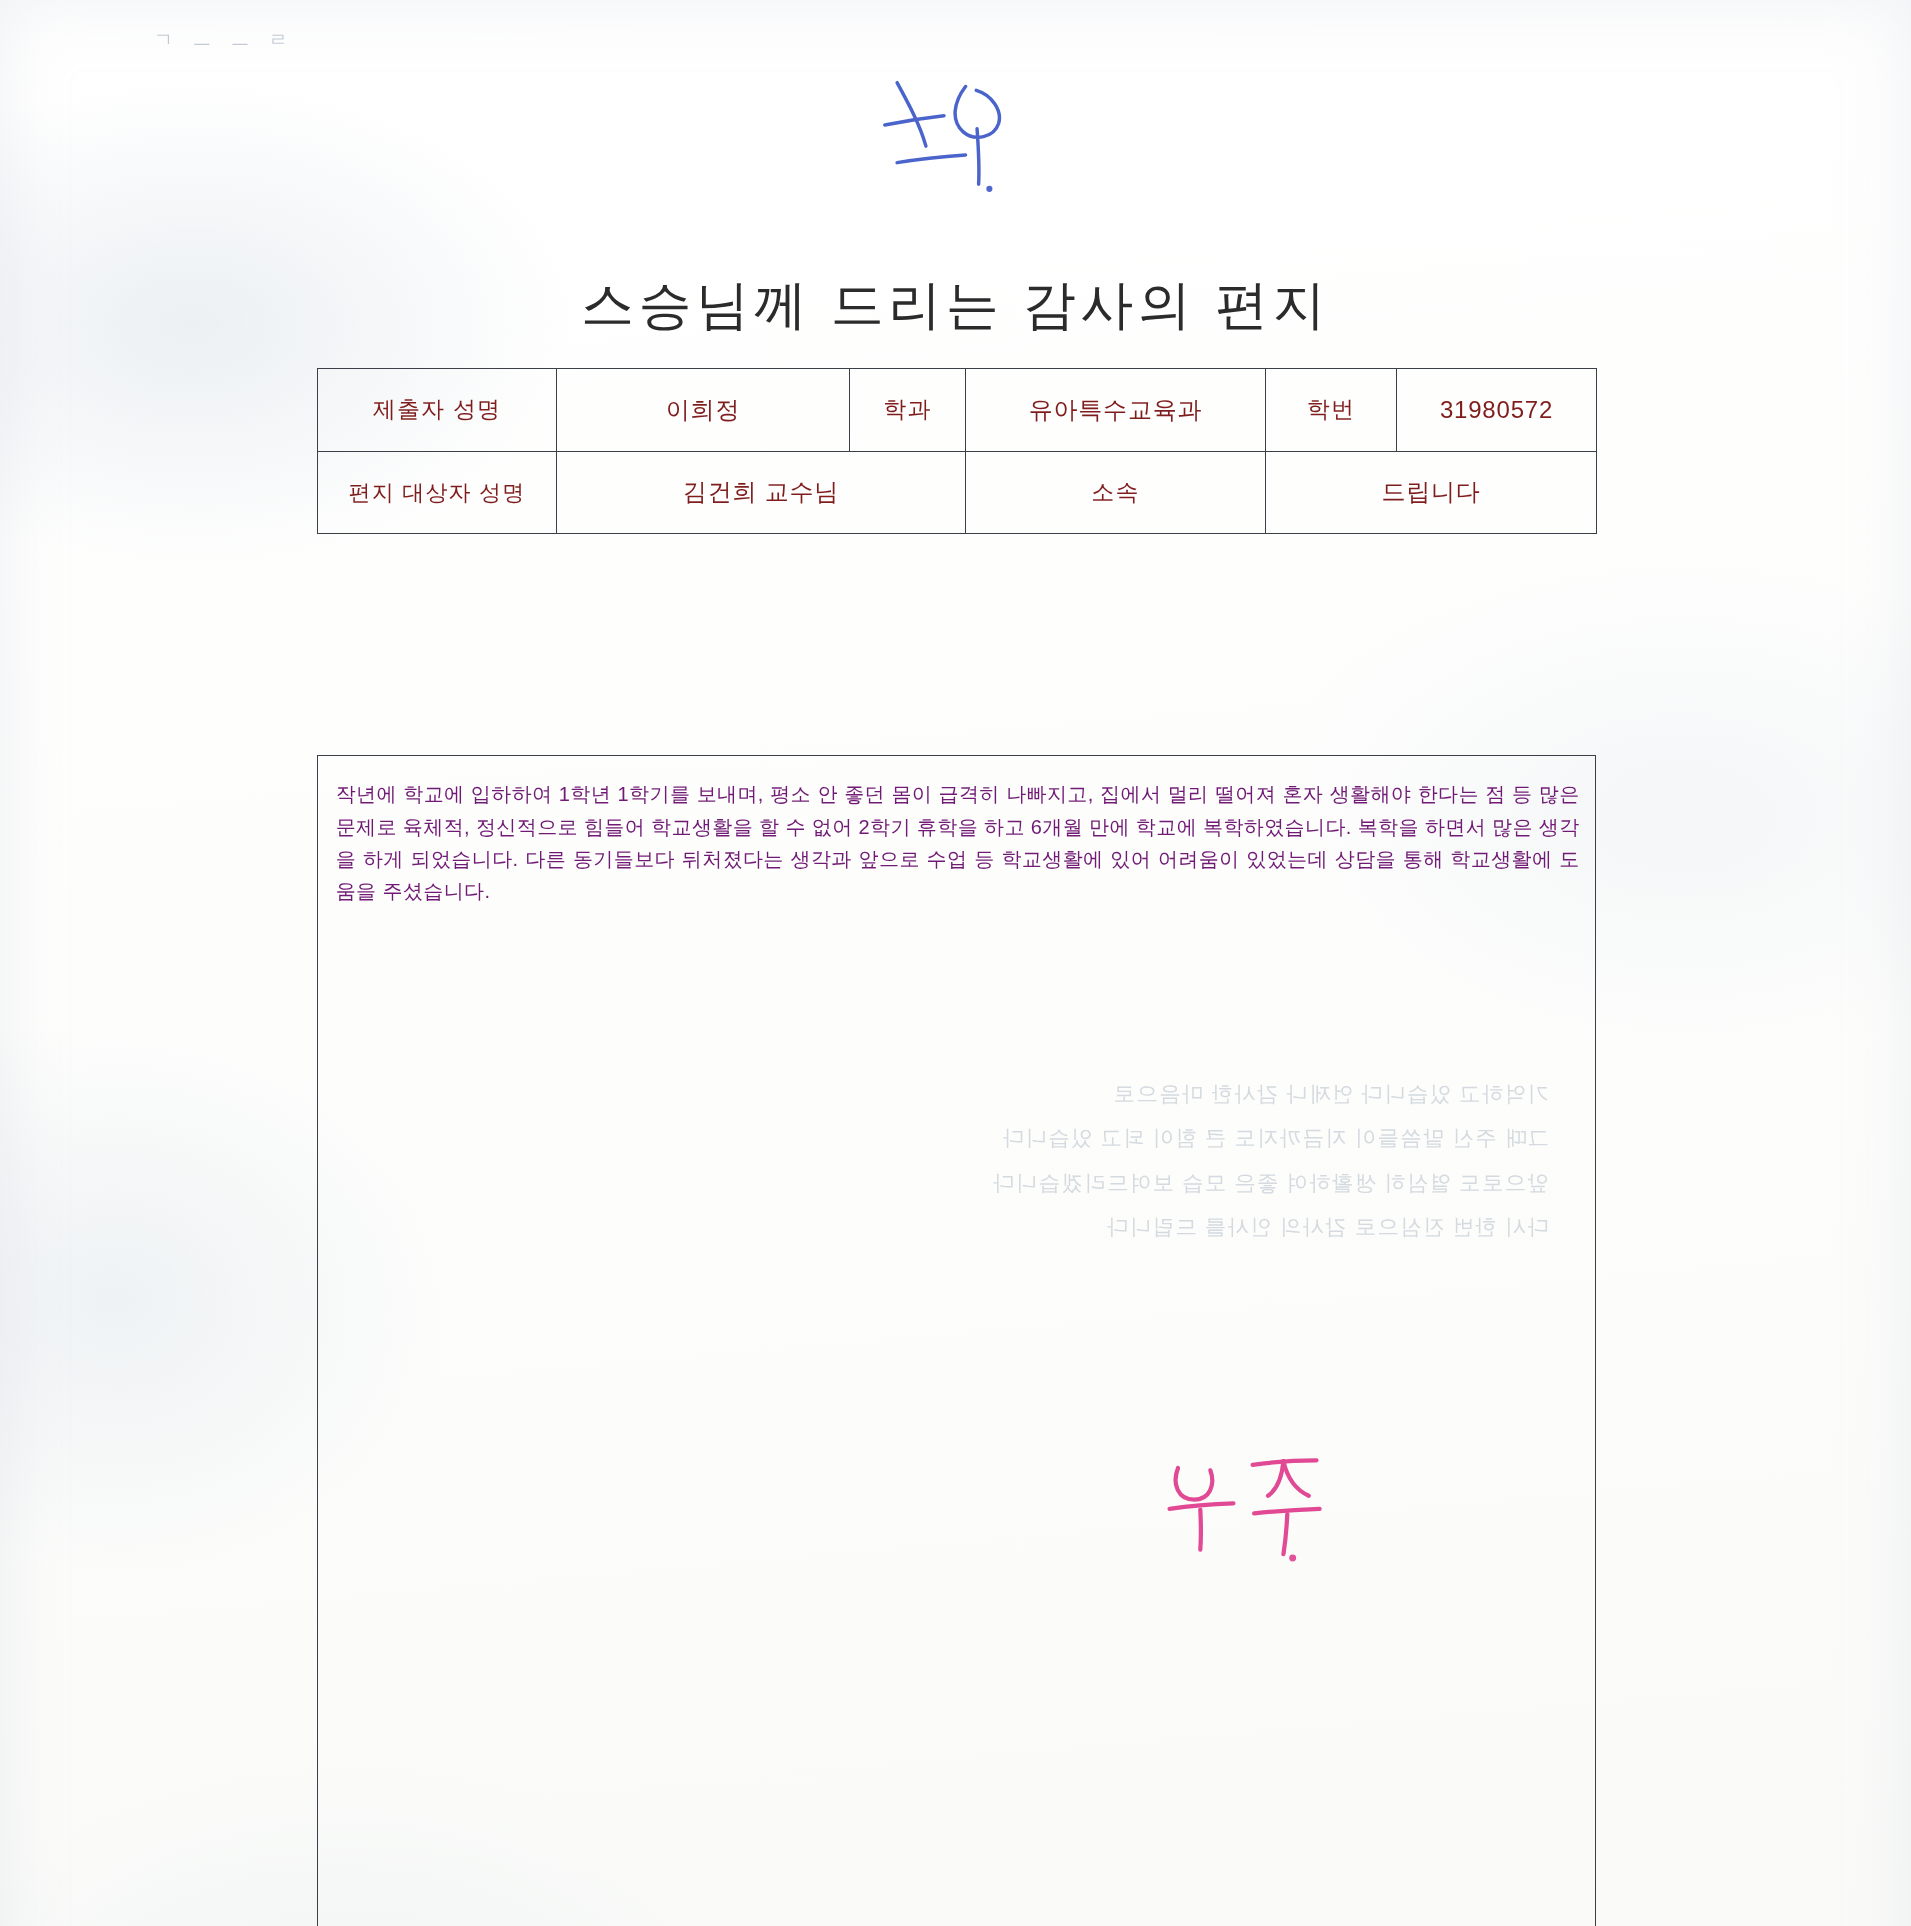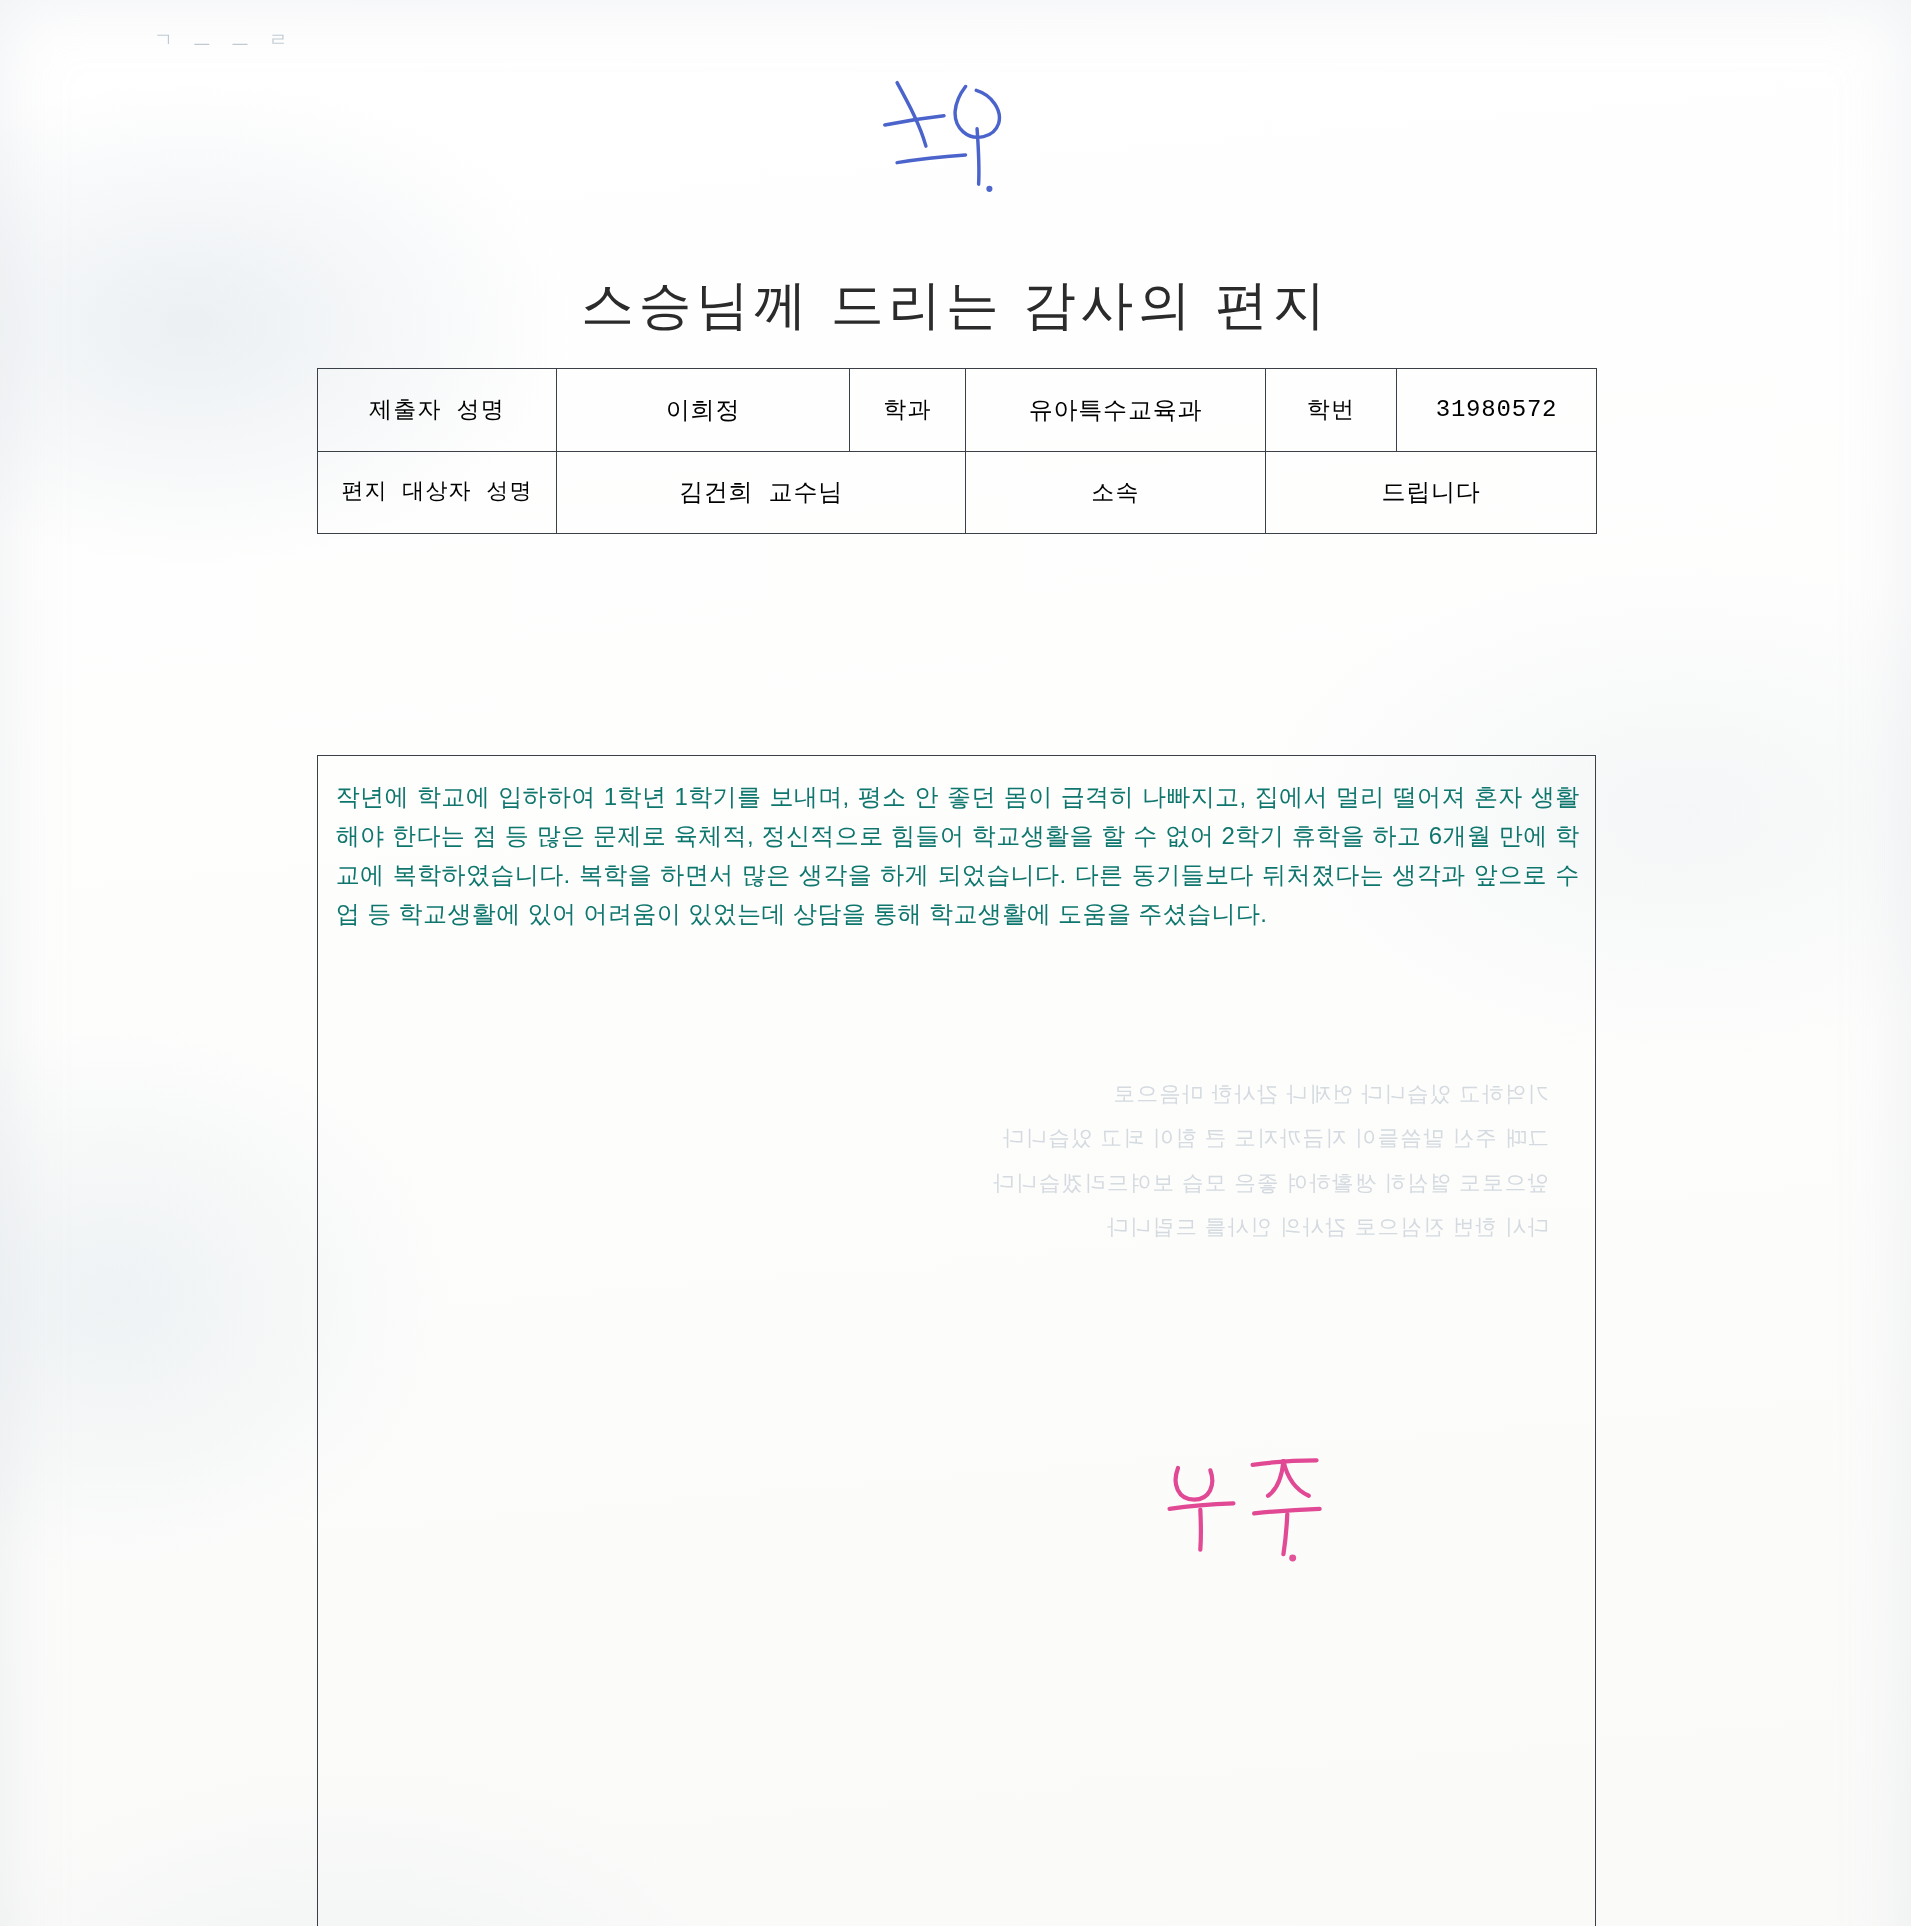--- a/index.html
+++ b/index.html
@@ -84,23 +84,23 @@
     width: 1279px;
     border-collapse: collapse;
     table-layout: fixed;
     background: transparent;
   }
   .info-table td {
     border: 1.2px solid #3a3f48;
     height: 77px;
     text-align: center;
     vertical-align: middle;
-    font-family: Liberation Mono, monospace;
+    font-family: Liberation Sans, sans-serif;
     font-size: 24px;
-    color: #000000;
+    color: #7f1d1d;
     padding: 2.3px 5.4px;
     letter-spacing: 0.8px;
   }
   .info-table td.label {
     font-size: 23px;
     letter-spacing: 1.2px;
   }
   .info-table td.two-line {
     line-height: 1.25;
     font-size: 22px;
@@ -121,23 +121,23 @@
     border: 1.2px solid #3a3f48;
     box-sizing: border-box;
     overflow: hidden;
   }
   .letter-text {
     position: absolute;
     left: 17.7px;
     top: 22.3px;
     right: 15.4px;
     font-family: "Liberation Sans", sans-serif;
-    font-size: 24px;
+    font-size: 20px;
     line-height: 1.62;
-    color: #0f766e;
+    color: #701a75;
     text-align: justify;
     letter-spacing: 0.4px;
     white-space: pre-wrap;
   }
   
   .ghost-writing {
     position: absolute;
     left: 46px;
     top: 316px;
     right: 46px;

